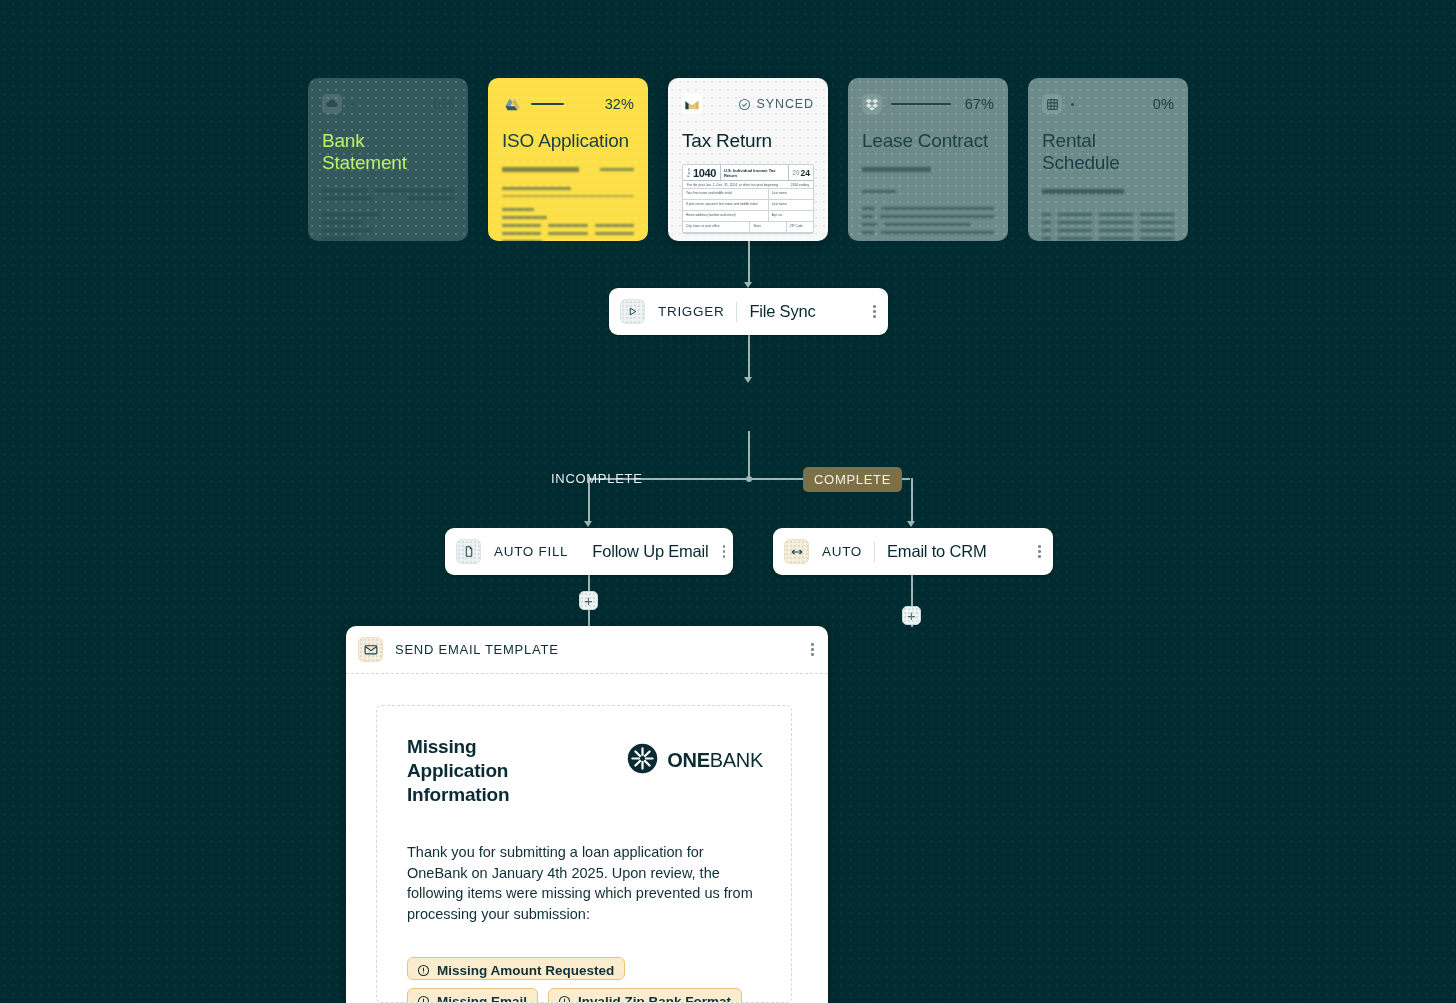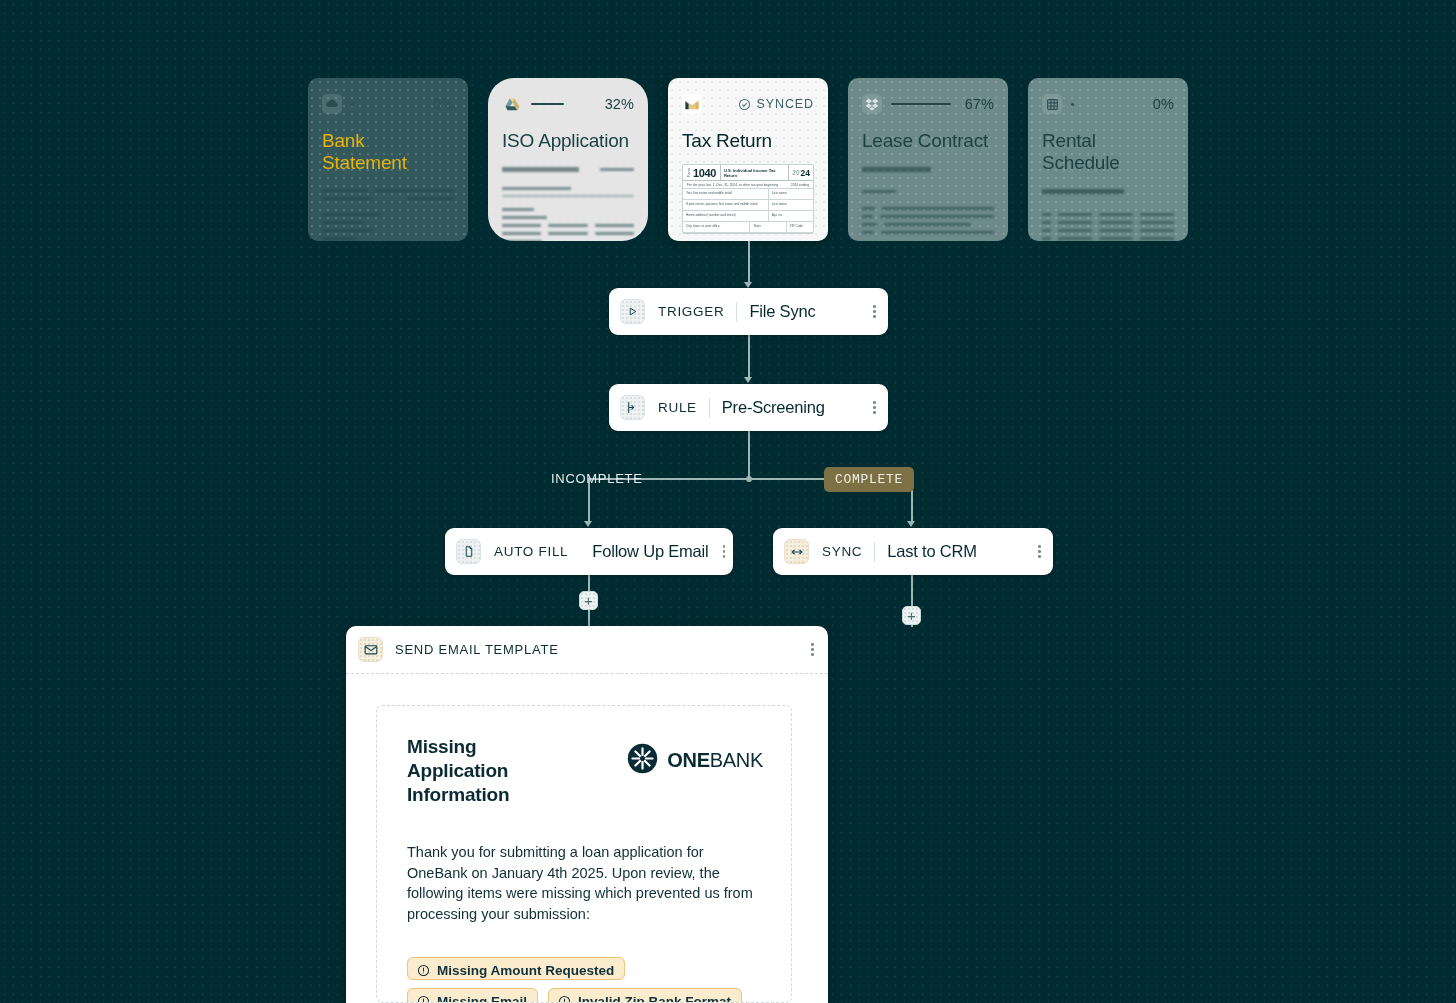--- a/index.html
+++ b/index.html
@@ -49,21 +49,21 @@
   }
   .doc-card::after {
     content: "";
     position: absolute;
     inset: 0;
     background-image: radial-gradient(circle, rgba(255,255,255,0.17) 0.8px, transparent 1px);
     background-size: 8px 8px;
     pointer-events: none;
   }
   .doc-card.tone-a { background: #33595c; }
-  .doc-card.tone-b { background: #e5e5e5; border-radius: 26px; }
+  .doc-card.tone-b { background: #fde047; }
   .doc-card.tone-c { background: #6e8a8a; }
   .doc-card.tone-d { background: #6d8a8a; }
 
   .doc-card.active {
     background: #f7f8f7;
     box-shadow: 0 2px 10px rgba(0,0,0,0.25);
   }
   .doc-card.active::after {
     background-image: radial-gradient(circle, rgba(0,45,50,0.07) 0.8px, transparent 1px);
     background-size: 8px 8px;
@@ -120,21 +120,21 @@
   .card-title {
     position: relative;
     z-index: 3;
     margin-top: 14px;
     font-size: 19px;
     font-weight: 400;
     letter-spacing: -.2px;
     color: #1b4145;
   }
   .doc-card.active .card-title { color: #05252b; }
-  .doc-card.tone-a .card-title { color: #eab308; }
+  .doc-card.tone-a .card-title { color: #bef264; }
 
   
   .prev {
     position: relative;
     z-index: 2;
     margin-top: 15px;
     filter: blur(1.15px);
     opacity: .55;
   }
   .prev .ln {
@@ -660,53 +660,38 @@
   <div class="arrow-head" style="left:584px; top:521px;"></div>
 
   <div class="wire v" style="left:911px; top:478px; height:43px;"></div>
   <div class="arrow-head" style="left:907px; top:521px;"></div>
 
   <div class="wire v" style="left:588px; top:575px; height:51px;"></div>
 
   <div class="wire v" style="left:911px; top:575px; height:52px;"></div>
 
   <div class="branch-label plain" style="left:551px; top:471px;">INCOMPLETE</div>
-  <div class="branch-label pill" style="left:824px; top:467px;font-family:Liberation Mono, monospace;">COMPLETE</div>
+  <div class="branch-label pill" style="left:803px; top:467px;">COMPLETE</div>
 
   <div class="node" style="left:609px; top:288px; width:279px;">
     <div class="node-icon">
       <svg width="11" height="11" viewBox="0 0 24 24" fill="none" stroke="#15404a" stroke-width="2" stroke-linejoin="round">
           <path d="M7 4.5 19 12 7 19.5z"></path>
         </svg>
     </div>
     <div class="node-kind">TRIGGER</div>
     <div class="node-sep"></div>
     <div class="node-title">File Sync</div>
     <div class="kebab">
         <i></i>
         <i></i>
         <i></i>
       </div>
   </div>
 
-  <div class="node" style="left:609px; top:384px; width:279px;">
-    <div class="node-icon">
-      <svg width="13" height="13" viewBox="0 0 24 24" fill="none" stroke="#15404a" stroke-width="2" stroke-linecap="round">
-          <path d="M5 3v18M5 12h9M14 12l-3.2-3.4M14 12l-3.2 3.4"></path>
-        </svg>
-    </div>
-    <div class="node-kind">RULE</div>
-    <div class="node-sep"></div>
-    <div class="node-title">Pre-Screening</div>
-    <div class="kebab">
-        <i></i>
-        <i></i>
-        <i></i>
-      </div>
-  </div>
 
   <div class="node" style="left:445px; top:528px; width:288px;">
     <div class="node-icon">
       <svg width="12" height="13" viewBox="0 0 24 24" fill="none" stroke="#15404a" stroke-width="2" stroke-linejoin="round">
           <path d="M14 2.5H6.5v19h11V6z"></path>
           <path d="M14 2.5V6h3.5"></path>
         </svg>
     </div>
     <div class="node-kind">AUTO FILL</div>
     <div class="node-sep"></div>
@@ -719,23 +704,23 @@
   </div>
 
   <div class="node" style="left:773px; top:528px; width:280px;">
     <div class="node-icon cream">
       <svg width="14" height="10" viewBox="0 0 24 16" fill="none" stroke="#15404a" stroke-width="2" stroke-linecap="round" stroke-linejoin="round">
           <path d="M4 8h16"></path>
           <path d="M7 5 4 8l3 3"></path>
           <path d="M17 5l3 3-3 3"></path>
         </svg>
     </div>
-    <div class="node-kind">SYNC</div>
+    <div class="node-kind">AUTO</div>
     <div class="node-sep"></div>
-    <div class="node-title">Last to CRM</div>
+    <div class="node-title">Email to CRM</div>
     <div class="kebab">
         <i></i>
         <i></i>
         <i></i>
       </div>
   </div>
 
   <div class="plus-btn" style="left:579px; top:591px;">
     <span>+</span>
   </div>

